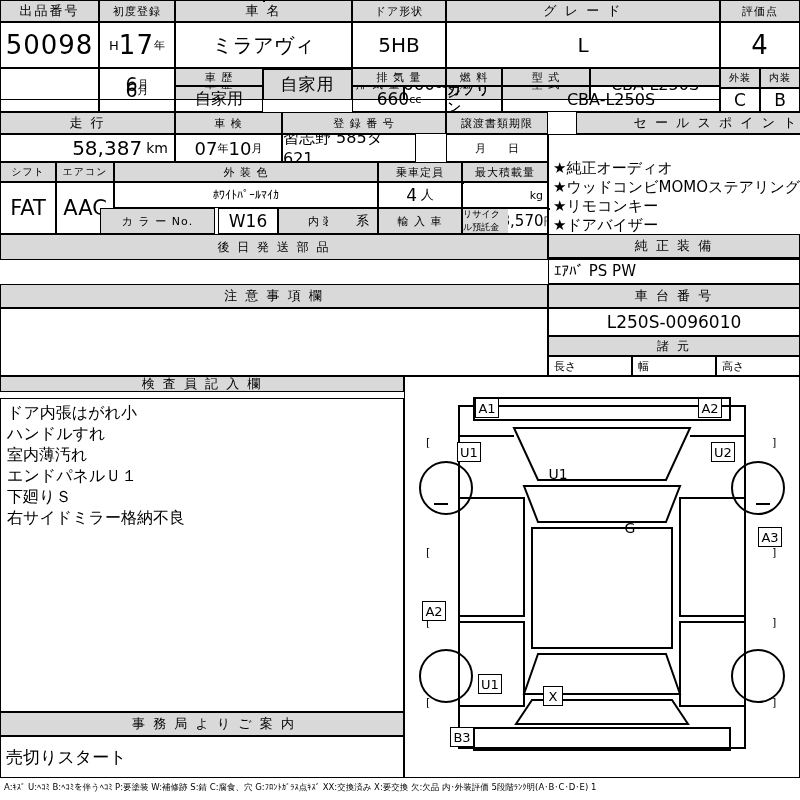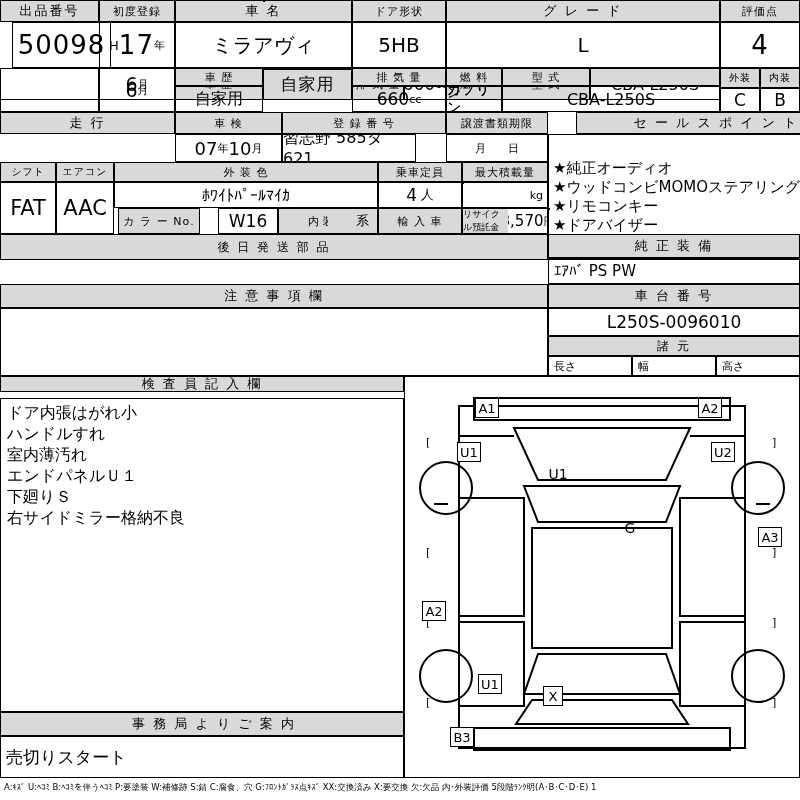--- a/index.html
+++ b/index.html
@@ -7,21 +7,21 @@
     width:800px;height:800px;
     background:#fff;
     font-family:"DejaVu Sans","Liberation Sans",sans-serif;
     color:#000;
     -webkit-font-smoothing:none;
   }
   .sheet{position:relative;width:800px;height:800px;box-sizing:border-box;}
   .bx{position:absolute;box-sizing:border-box;border:1px solid #000;display:flex;align-items:center;justify-content:center;overflow:hidden;}
   .hdr{background:#d9d9d9;font-size:13px;letter-spacing:2px;}
   .hdr-sm{background:#d9d9d9;font-size:11px;letter-spacing:1px;}
-  .val{font-size:15px;margin-left:12px;}
+  .val{font-size:15px;}
   .big{font-size:26px;letter-spacing:1px;}
   .mid{font-size:20px;}
   .left{justify-content:flex-start;padding-left:5px;}
   .nb{border:none;}
   .unit{font-size:11px;}
   .spt{font-size:15px;letter-spacing:0px;}
   .footer{font-size:8.5px;letter-spacing:0px;}
   .rowtxt{font-size:16px;}
   svg{display:block;}
 </style>
@@ -430,20 +430,25 @@
       <span class="unit">月</span>
   </div>
   <div class="bx hdr-sm" style="left:446px;top:68px;width:56px;height:18px;">燃 料</div>
   <div class="bx" style="left:446px;top:86px;width:56px;height:26px;border-top:1px solid #000;font-size:14px;">ガソリン</div>
   <div class="bx hdr-sm" style="left:502px;top:68px;width:88px;height:18px;">型 式</div>
   <div class="bx" style="left:502px;top:86px;width:218px;height:26px;border-top:1px solid #000;font-size:16px;">CBA-L250S</div>
   <div class="bx hdr-sm" style="left:590px;top:68px;width:130px;height:18px;background:#d9d9d9;"></div>
   <div class="bx" style="left:0;top:68px;width:99px;height:44px;"></div>
 
   <div class="bx hdr" style="left:0;top:112px;width:175px;height:22px;">走 行</div>
+  <div class="bx" style="left:0;top:134px;width:175px;height:28px;justify-content:flex-end;padding-right:6px;">
+    <span style="font-size:20px;">58,387</span>
+      <span style="font-size:13px;">&nbsp;</span>
+      <span style="font-size:14px;">km</span>
+  </div>
 
   <div class="bx hdr-sm" style="left:175px;top:112px;width:107px;height:22px;">車 検</div>
   <div class="bx" style="left:175px;top:134px;width:107px;height:28px;">
     <span style="font-size:18px;">07</span>
       <span class="unit">年</span>
     <span style="font-size:18px;">10</span>
       <span class="unit">月</span>
   </div>
 
   <div class="bx hdr-sm" style="left:282px;top:112px;width:164px;height:22px;">登 録 番 号</div>
@@ -462,23 +467,23 @@
     <div class="spt">★リモコンキー</div>
     <div class="spt">★ドアバイザー</div>
   </div>
 
   <div class="bx hdr-sm" style="left:0;top:162px;width:56px;height:20px;font-size:10px;">シフト</div>
   <div class="bx hdr-sm" style="left:56px;top:162px;width:58px;height:20px;font-size:10px;">エアコン</div>
   <div class="bx" style="left:0;top:182px;width:56px;height:52px;font-size:21px;">FAT</div>
   <div class="bx" style="left:56px;top:182px;width:58px;height:52px;font-size:21px;">AAC</div>
 
   <div class="bx hdr-sm" style="left:114px;top:162px;width:264px;height:20px;">外 装 色</div>
-  <div class="bx" style="left:114px;top:182px;width:264px;height:26px;font-size:16px;">ﾎﾜｲﾄﾊﾟｰﾙﾏｲｶ</div>
-
-  <div class="bx hdr-sm" style="left:118px;top:208px;width:82px;height:26px;">カ ラ ー No.</div>
+  <div class="bx" style="left:114px;top:182px;width:264px;height:26px;font-size:12px;">ﾎﾜｲﾄﾊﾟｰﾙﾏｲｶ</div>
+
+  <div class="bx hdr-sm" style="left:100px;top:208px;width:115px;height:26px;">カ ラ ー No.</div>
   <div class="bx" style="left:218px;top:208px;width:60px;height:26px;font-size:17px;">W16</div>
   <div class="bx hdr-sm" style="left:278px;top:208px;width:100px;height:26px;">内 装 色</div>
 
   <div class="bx hdr-sm" style="left:378px;top:162px;width:84px;height:20px;">乗車定員</div>
   <div class="bx" style="left:378px;top:182px;width:84px;height:26px;">
     <span style="font-size:17px;">4</span>
       <span class="unit">&nbsp;</span>
       <span style="font-size:13px;">人</span>
   </div>
   <div class="bx hdr-sm" style="left:462px;top:162px;width:86px;height:20px;">最大積載量</div>

